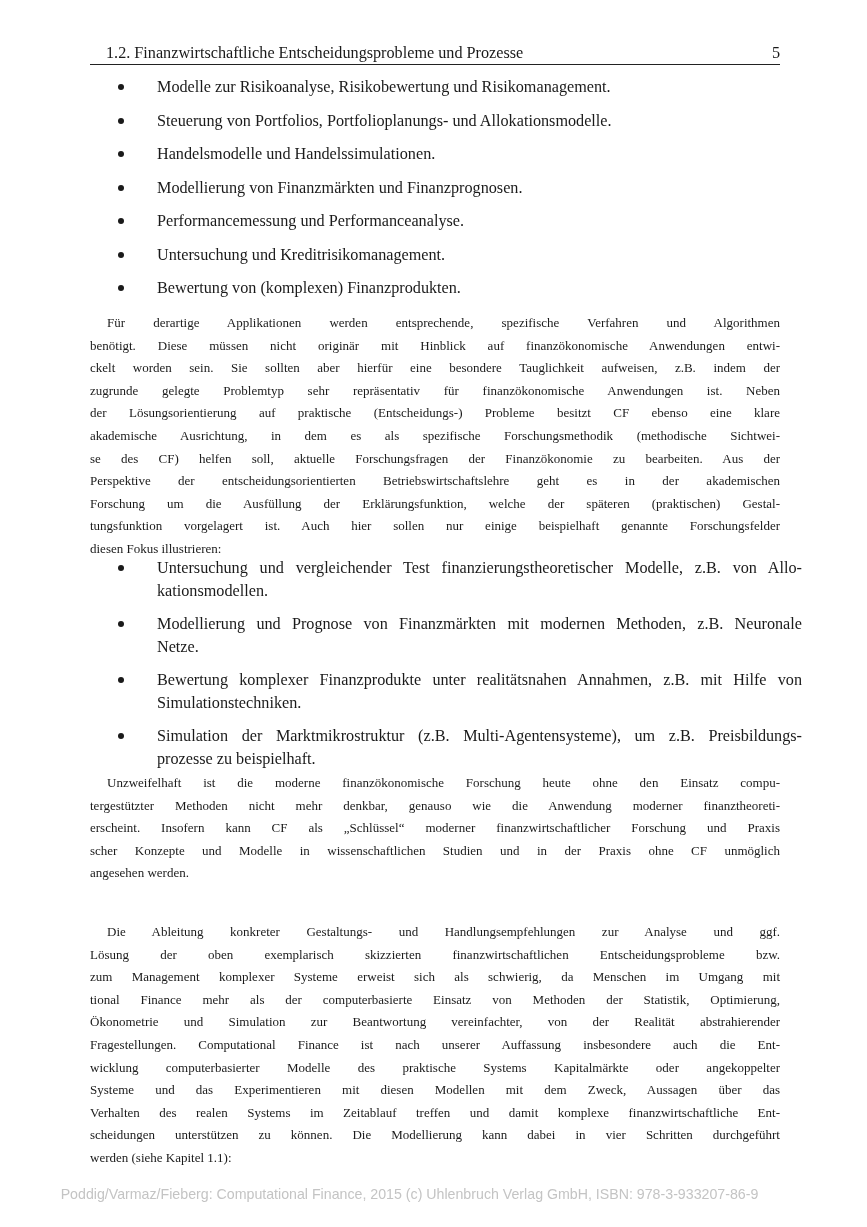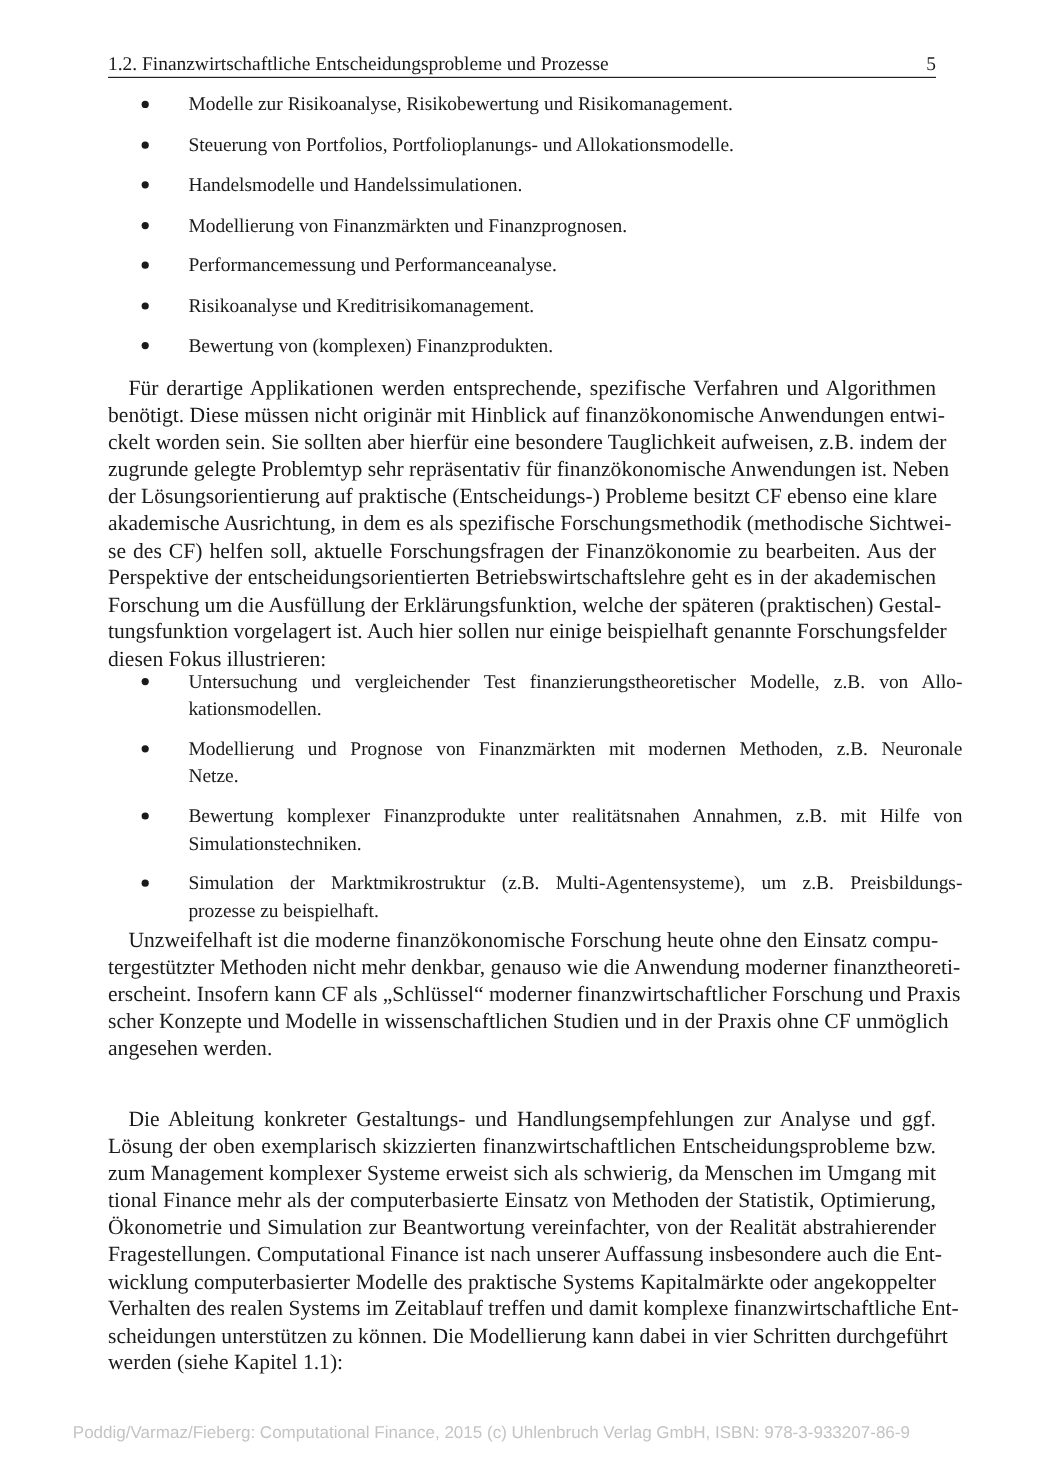--- a/index.html
+++ b/index.html
@@ -25,34 +25,34 @@
       position: absolute;
       left: 90px;
       top: 42px;
       width: 690px;
       height: 22px;
       border-bottom: 1px solid #222;
       font-size: 16.2px;
     }
     .running-head .title {
       position: absolute;
-      left: 0;
+      left: 16px;
       top: 2px;
       white-space: nowrap;
     }
     .running-head .pagenum {
       position: absolute;
       right: 0;
       top: 2px;
     }
     .text {
       position: absolute;
       left: 90px;
       width: 690px;
-      font-size: 18px;
+      font-size: 13px;
       line-height: 22.6px;
     }
     .line {
       display: block;
       height: 22.6px;
       white-space: nowrap;
       text-align: justify;
       text-align-last: justify;
     }
     .line.last {
@@ -126,21 +126,21 @@
     <div class="bullet-item" style="top:100.5px;">
       <span class="bullet-dot"></span>
       <span class="bullet-text">Modellierung von Finanzmärkten und Finanzprognosen.</span>
     </div>
     <div class="bullet-item" style="top:134px;">
       <span class="bullet-dot"></span>
       <span class="bullet-text">Performancemessung und Performanceanalyse.</span>
     </div>
     <div class="bullet-item" style="top:167.5px;">
       <span class="bullet-dot"></span>
-      <span class="bullet-text">Risikoanalyse und Kreditrisikomanagement.</span>
+      <span class="bullet-text">Untersuchung und Kreditrisikomanagement.</span>
     </div>
     <div class="bullet-item" style="top:201px;">
       <span class="bullet-dot"></span>
       <span class="bullet-text">Bewertung von (komplexen) Finanzprodukten.</span>
     </div>
   </div>
 
   <div class="text" style="top:312px;">
     <span class="line indent">Für derartige Applikationen werden entsprechende, spezifische Verfahren und Algorithmen</span>
     <span class="line">benötigt. Diese müssen nicht originär mit Hinblick auf finanzökonomische Anwendungen entwi-</span>
@@ -195,20 +195,21 @@
   </div>
 
   <div class="text" style="top:885px;margin-top:36px;">
     <span class="line indent">Die Ableitung konkreter Gestaltungs- und Handlungsempfehlungen zur Analyse und ggf.</span>
     <span class="line">Lösung der oben exemplarisch skizzierten finanzwirtschaftlichen Entscheidungsprobleme bzw.</span>
     <span class="line">zum Management komplexer Systeme erweist sich als schwierig, da Menschen im Umgang mit</span>
     <span class="line">tional Finance mehr als der computerbasierte Einsatz von Methoden der Statistik, Optimierung,</span>
     <span class="line">Ökonometrie und Simulation zur Beantwortung vereinfachter, von der Realität abstrahierender</span>
     <span class="line">Fragestellungen. Computational Finance ist nach unserer Auffassung insbesondere auch die Ent-</span>
     <span class="line">wicklung computerbasierter Modelle des praktische Systems Kapitalmärkte oder angekoppelter</span>
+    <span class="line">Systeme und das Experimentieren mit diesen Modellen mit dem Zweck, Aussagen über das</span>
     <span class="line">Verhalten des realen Systems im Zeitablauf treffen und damit komplexe finanzwirtschaftliche Ent-</span>
     <span class="line">scheidungen unterstützen zu können. Die Modellierung kann dabei in vier Schritten durchgeführt</span>
     <span class="line last">werden (siehe Kapitel 1.1):</span>
   </div>
 
   <div class="footer">Poddig/Varmaz/Fieberg: Computational Finance, 2015  (c) Uhlenbruch Verlag GmbH, ISBN: 978-3-933207-86-9</div>
 
 </div>
 
 </body></html>

